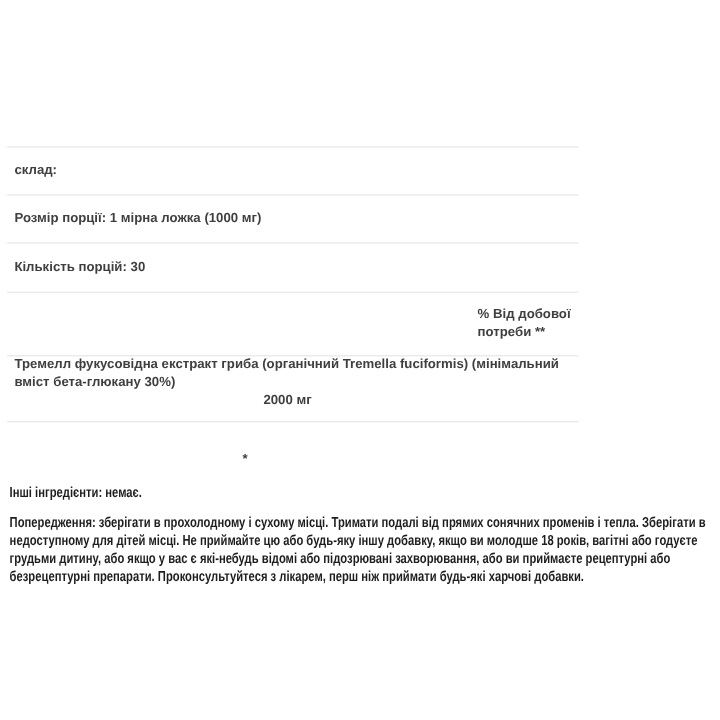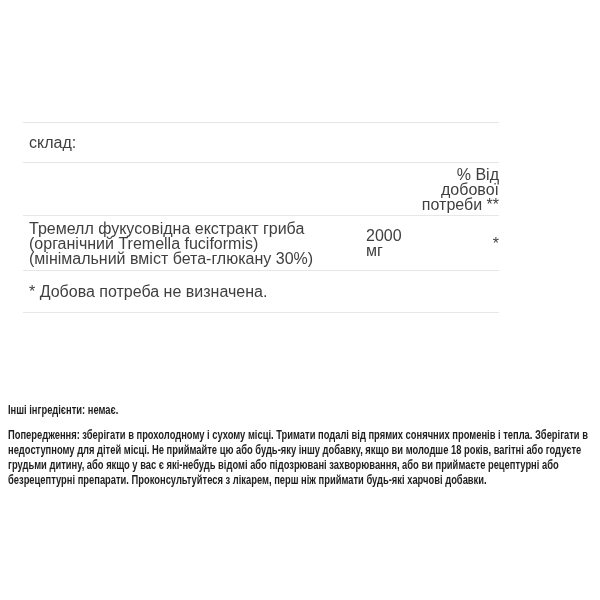--- a/index.html
+++ b/index.html
@@ -12,52 +12,52 @@
     width: 600px;
     height: 600px;
     background: #ffffff;
     overflow: hidden;
     font-family: "Liberation Sans", sans-serif;
   }
 
   
   .facts-table {
     position: absolute;
-    left: 23px;
+    left: 6px;
     top: 122px;
     width: 476px;
     border-top: 1px solid #e7e7e7;
     color: #3f3f3f;
-    font-size: 16px;
+    font-size: 11px;
     line-height: 15px;
+    font-weight: bold;
   }
   .facts-row {
     box-sizing: border-box;
     border-bottom: 1px solid #e7e7e7;
     display: flex;
     align-items: center;
   }
   .facts-row .cell-name {
     flex: 1 1 auto;
     padding-left: 6px;
     padding-right: 8px;
   }
   .facts-row .cell-amount {
     flex: 0 0 49px;
     width: 49px;
   }
   .facts-row .cell-dv {
     flex: 0 0 84px;
     width: 84px;
-    text-align: right;
   }
   .row-h40 { height: 40px; }
   .row-h41 { height: 41px; }
   .row-h53 { height: 53px; }
-  .row-h55 { height: 55px; }
+  .row-h55 { height: 55px; flex-direction: column; }
   .row-h42 { height: 42px; }
 
   
   .bottom-text {
     position: absolute;
     left: 8px;
     width: 585px;
     color: #1e1e1e;
     font-weight: bold;
     font-size: 12px;
@@ -79,36 +79,39 @@
 <body>
 
 <div class="page">
 
   <div class="facts-table">
 
     <div class="facts-row row-h40">
       <div class="cell-name">склад:</div>
     </div>
 
+    <div class="facts-row row-h40">
+      <div class="cell-name">Розмір порції: 1 мірна ложка (1000 мг)</div>
+    </div>
 
+    <div class="facts-row row-h41">
+      <div class="cell-name">Кількість порцій: 30</div>
+    </div>
 
     <div class="facts-row row-h53">
       <div class="cell-name"></div>
       <div class="cell-dv">% Від добової потреби **</div>
     </div>
 
     <div class="facts-row row-h55">
       <div class="cell-name">Тремелл фукусовідна екстракт гриба (органічний Tremella fuciformis) (мінімальний вміст бета-глюкану 30%)</div>
       <div class="cell-amount">2000 мг</div>
       <div class="cell-dv">*</div>
     </div>
 
-    <div class="facts-row row-h42">
-      <div class="cell-name">* Добова потреба не визначена.</div>
-    </div>
 
   </div>
 
   <div class="bottom-text other-ingredients">Інші інгредієнти: немає.</div>
 
   <div class="bottom-text warning">Попередження: зберігати в прохолодному і сухому місці. Тримати подалі від прямих сонячних променів і тепла. Зберігати в недоступному для дітей місці. Не приймайте цю або будь-яку іншу добавку, якщо ви молодше 18 років, вагітні або годуєте грудьми дитину, або якщо у вас є які-небудь відомі або підозрювані захворювання, або ви приймаєте рецептурні або безрецептурні препарати. Проконсультуйтеся з лікарем, перш ніж приймати будь-які харчові добавки.</div>
 
 </div>
 
 </body></html>

